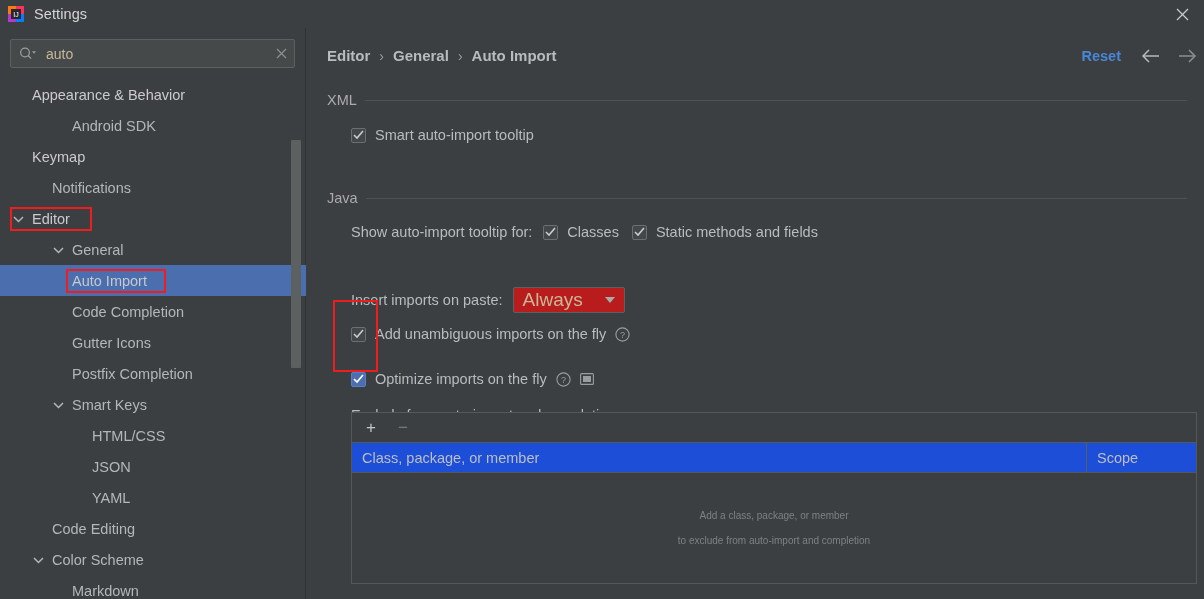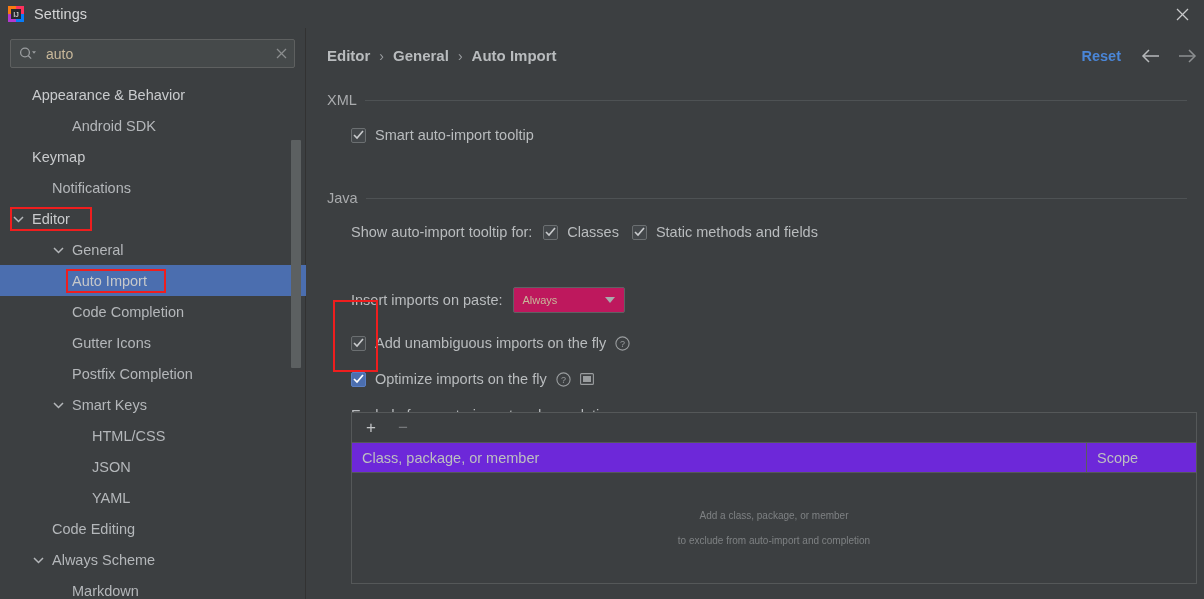--- a/index.html
+++ b/index.html
@@ -128,24 +128,24 @@
     background: #43474a; border: 1px solid #6b6f71;
     display: inline-flex; align-items: center; justify-content: center;
     flex: 0 0 auto;
   }
   .cb.focus { background: #4b6eaf; border-color: #5a7fc4; }
   .cb svg { display:block; }
   .cb-label { margin-left: 9px; }
 
   
   .combo {
-    height: 26px; width: 112px; background: #be185d;
+    height: 26px; width: 112px; background: #b91c1c;
     border: 1px solid #5e6163; border-radius: 2px;
     display: flex; align-items: center; justify-content: space-between;
-    padding: 0 6px 0 9px; color: #c8b89a; font-size: 11px;
+    padding: 0 6px 0 9px; color: #c8b89a; font-size: 19px;
   }
   .combo-arrow { width: 0; height: 0; border-left: 5px solid transparent;
     border-right: 5px solid transparent; border-top: 6px solid #a8abad; margin-right: 3px; }
 
   .help-icon { width: 15px; height: 15px; margin-left: 9px; flex: 0 0 auto; }
   .help-icon svg { display:block; }
   .screen-icon { width: 14px; height: 12px; margin-left: 9px; flex: 0 0 auto; }
   .screen-icon svg { display:block; }
 
   
@@ -155,21 +155,21 @@
   }
   .tbl-toolbar {
     height: 30px; border-bottom: 1px solid #555859;
     display: flex; align-items: center; padding-left: 12px; gap: 18px;
     background: #3c3f41;
   }
   .tb-btn { color: #c4c6c8; font-size: 17px; line-height: 1; width: 14px; text-align:center; }
   .tb-btn.dim { color: #797c7e; }
   .tbl-head {
     height: 30px; display: flex; align-items: center;
-    background: #6d28d9; border-bottom: 1px solid #555859;
+    background: #1d4ed8; border-bottom: 1px solid #555859;
     font-size: 14.5px; color: #bdbfc1;
   }
   .th-1 { flex: 0 0 735px; padding-left: 10px; border-right: 1px solid #5a5d5f; height: 100%; display:flex; align-items:center; }
   .th-2 { flex: 1 1 auto; padding-left: 10px; }
   .tbl-body {
     height: 110px; position: relative; background: #3c3f41;
     display: flex; flex-direction: column; align-items: center; justify-content: center;
   }
   .empty-line { font-size: 10px; color: #7e8183; line-height: 25px; }
 </style>
@@ -279,21 +279,21 @@
       </div>
       <div class="tree-row">
         <span class="tree-label" style="margin-left: 52px;">Code Editing</span>
       </div>
       <div class="tree-row">
         <span class="tree-arrow" style="left: 32px;">
           <svg width="11" height="8" viewBox="0 0 11 8">
             <polyline points="1,2 5.5,6.5 10,2" fill="none" stroke="#b4b7ba" stroke-width="1.5"></polyline>
           </svg>
         </span>
-        <span class="tree-label" style="margin-left: 52px;">Always Scheme</span>
+        <span class="tree-label" style="margin-left: 52px;">Color Scheme</span>
       </div>
       <div class="tree-row">
         <span class="tree-label" style="margin-left: 72px;">Markdown</span>
       </div>
     </div>
 
   <div class="sb-track">
     <div class="sb-thumb"></div>
   </div>
 </div>
@@ -359,21 +359,21 @@
   </div>
 
   <div class="row" style="left:44px; top:259px;">
     <span>Insert imports on paste:</span>
     <span class="combo" style="margin-left:10px;">
       <span>Always</span>
       <span class="combo-arrow"></span>
     </span>
   </div>
 
-  <div class="row" style="left:44px; top:307px;">
+  <div class="row" style="left:44px; top:298px;">
     <span class="cb">
       <svg width="11" height="10" viewBox="0 0 11 10">
           <polyline points="1,5 4,8 10,1" fill="none" stroke="#c9cbcd" stroke-width="1.6"></polyline>
         </svg>
     </span>
     <span class="cb-label">Add unambiguous imports on the fly</span>
     <span class="help-icon">
       <svg width="15" height="15" viewBox="0 0 15 15">
         <circle cx="7.5" cy="7.5" r="6.6" fill="none" stroke="#9a9d9f" stroke-width="1.1"></circle>
         <text x="7.5" y="11" font-size="9" fill="#9a9d9f" text-anchor="middle" font-family="Liberation Sans, sans-serif">?</text>

